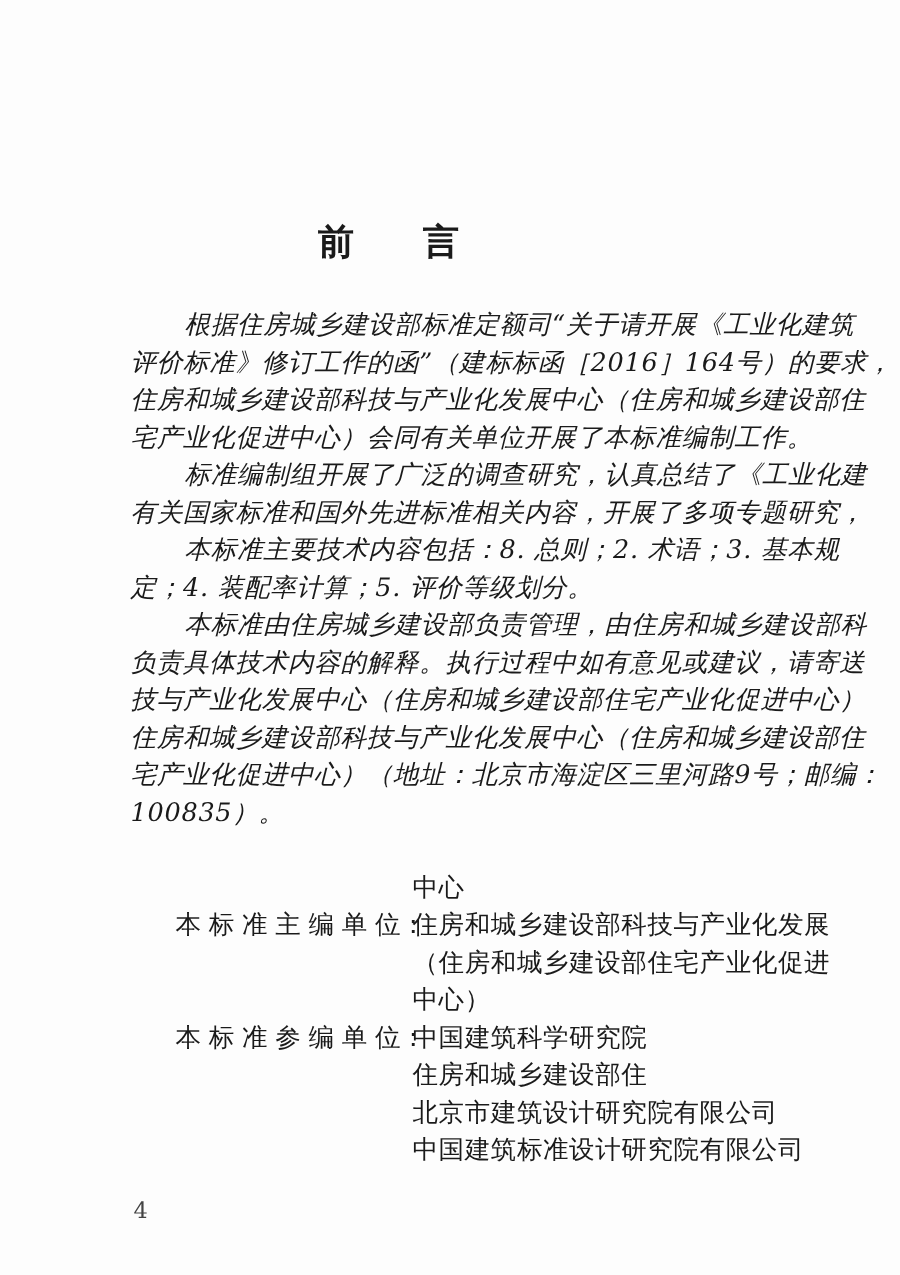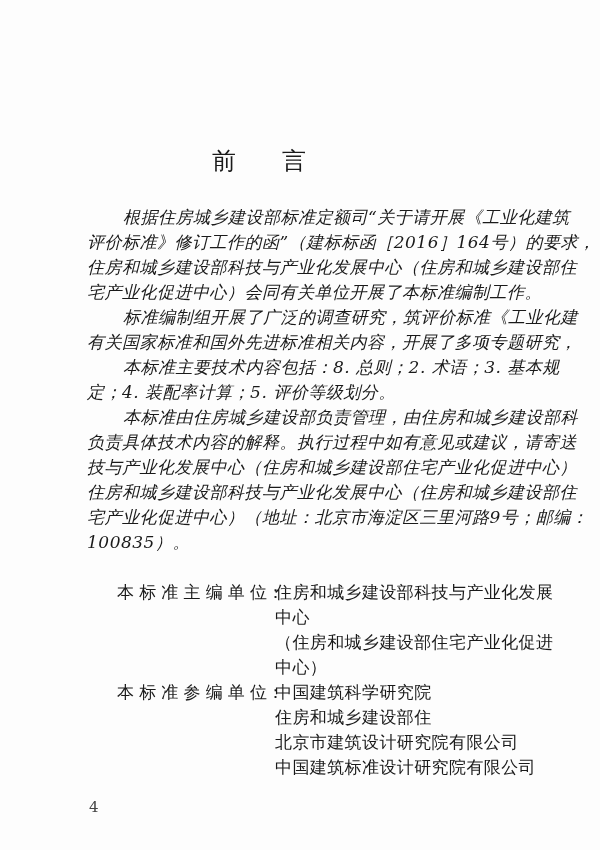--- a/index.html
+++ b/index.html
@@ -21,21 +21,21 @@
       width: 600px; height: 850px;
       background: #fdfdfd;
     }
     .title {
       position: absolute;
       top: 146px;
       left: 0;
       width: 518px;
       text-align: center;
       font-size: 24px;
-      font-weight: normal;
+      font-weight: bold;
       letter-spacing: 46px;
       text-indent: 46px;
       line-height: 30px;
       font-family: "DejaVu Sans", "Liberation Sans", sans-serif;
     }
     .body-text {
       position: absolute;
       left: 87px;
       top: 205px;
       width: 430px;
@@ -95,44 +95,44 @@
 
   <div class="title">前言</div>
 
   <div class="body-text">
 
     <span class="line indent">根据住房城乡建设部标准定额司“关于请开展《工业化建筑</span>
     <span class="line">评价标准》修订工作的函”（建标标函［2016］164号）的要求，</span>
     <span class="line">住房和城乡建设部科技与产业化发展中心（住房和城乡建设部住</span>
     <span class="line last">宅产业化促进中心）会同有关单位开展了本标准编制工作。</span>
 
-    <span class="line indent">标准编制组开展了广泛的调查研究，筑评价标准《工业化建</span>
+    <span class="line indent">标准编制组开展了广泛的调查研究，认真总结了《工业化建</span>
     <span class="line">有关国家标准和国外先进标准相关内容，开展了多项专题研究，</span>
 
     <span class="line indent">本标准主要技术内容包括：8. 总则；2. 术语；3. 基本规</span>
     <span class="line last">定；4. 装配率计算；5. 评价等级划分。</span>
 
     <span class="line indent">本标准由住房城乡建设部负责管理，由住房和城乡建设部科</span>
     <span class="line">负责具体技术内容的解释。执行过程中如有意见或建议，请寄送</span>
     <span class="line">技与产业化发展中心（住房和城乡建设部住宅产业化促进中心）</span>
     <span class="line">住房和城乡建设部科技与产业化发展中心（住房和城乡建设部住</span>
     <span class="line">宅产业化促进中心）（地址：北京市海淀区三里河路9号；邮编：</span>
     <span class="line last">100835）。</span>
   </div>
 
   <div class="units">
 
     <div class="unit-row">
+      <span class="unit-spacer"></span>
+      <span class="unit-value">中心</span>
+    </div>
+    <div class="unit-row">
       <span class="unit-label">本标准主编单位</span>
       <span class="unit-colon">：</span>
       <span class="unit-value">住房和城乡建设部科技与产业化发展</span>
-    </div>
-    <div class="unit-row">
-      <span class="unit-spacer"></span>
-      <span class="unit-value">中心</span>
     </div>
     <div class="unit-row">
       <span class="unit-spacer"></span>
       <span class="unit-value">（住房和城乡建设部住宅产业化促进</span>
     </div>
     <div class="unit-row">
       <span class="unit-spacer"></span>
       <span class="unit-value">中心）</span>
     </div>
 

